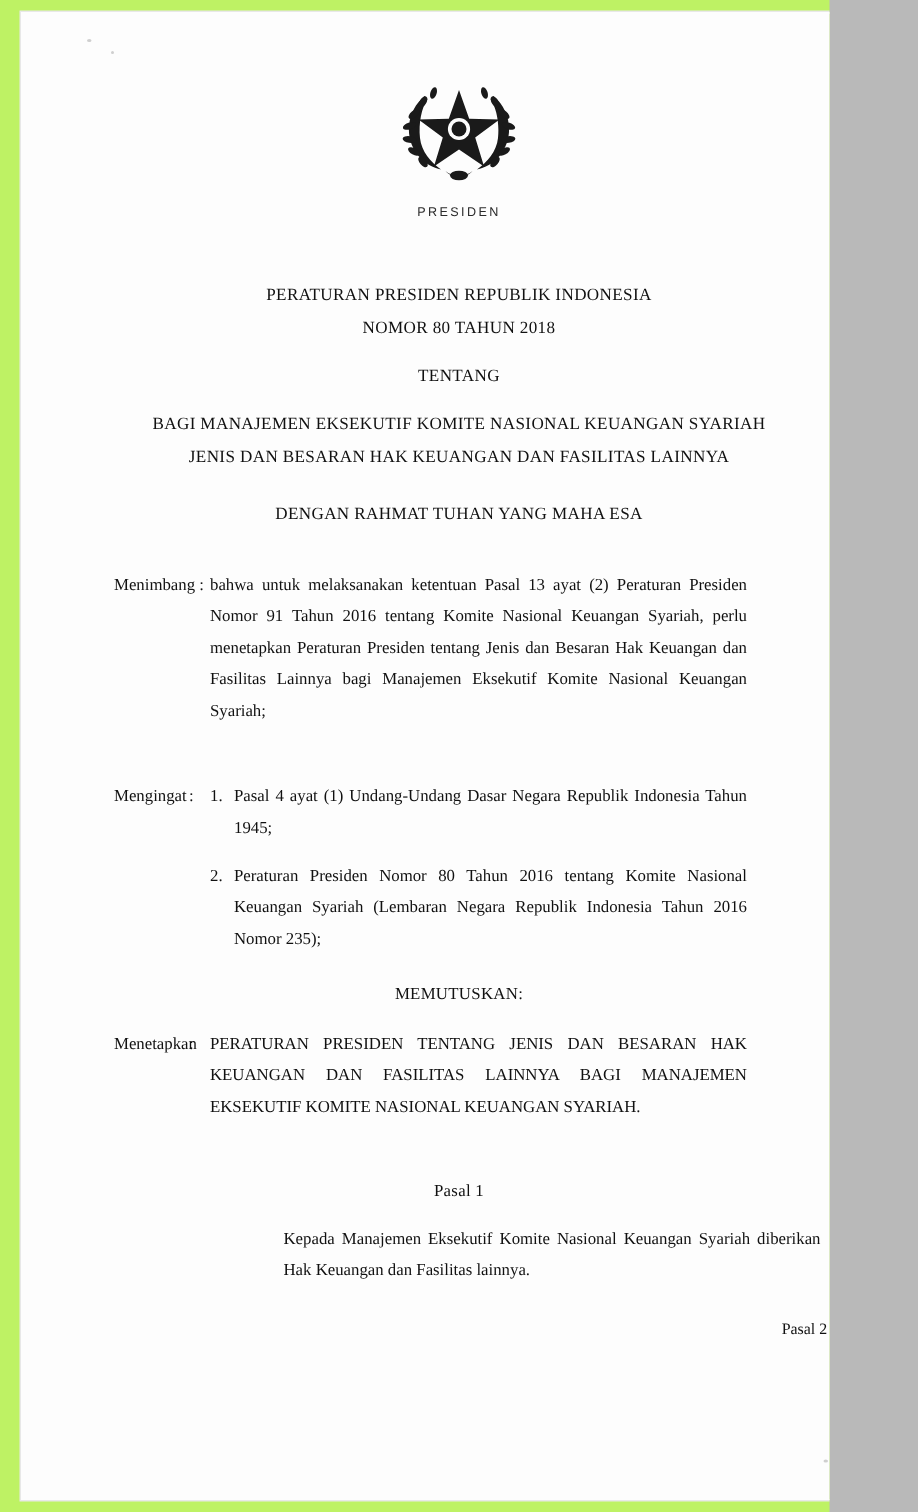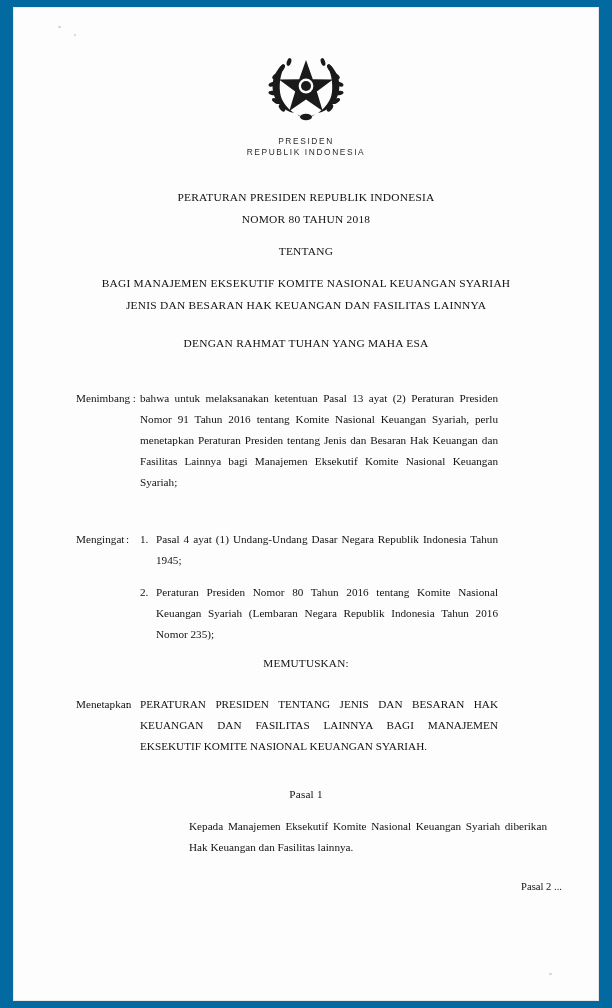--- a/index.html
+++ b/index.html
@@ -5,23 +5,23 @@
   html, body {
     margin: 0;
     padding: 0;
     background: #b9b9b9;
   }
   body {
     font-family: "Liberation Serif", serif;
   }
   .page {
     position: relative;
-    width: 612px;
+    width: 553px;
     height: 1008px;
-    background: #0369a1;
+    background: #bef264;
     overflow: hidden;
     box-sizing: border-box;
   }
   .sheet {
     position: absolute;
     left: 14px;
     top: 8px;
     width: 584px;
     height: 992px;
     background: #fdfdfd;
@@ -79,21 +79,20 @@
     letter-spacing: 0.25px;
     line-height: 22px;
   }
   .t-gap-sm { height: 10px; }
   .t-gap-md { height: 16px; }
 
   
   .clause {
     position: absolute;
     width: 584px;
-    margin-top: 8px;
   }
   .row {
     display: flex;
     align-items: flex-start;
   }
   .lbl {
     width: 112px;
     padding-left: 62px;
     box-sizing: border-box;
     font-size: 11.2px;
@@ -217,21 +216,20 @@
               <path d="M43 14 L49.8 33.2 L70 33.6 L53.8 45.6 L59.7 65 L43 53.6 L26.3 65 L32.2 45.6 L16 33.6 L36.2 33.2 Z"></path>
             </g>
             <circle cx="43" cy="40" r="7.4" fill="#fdfdfd"></circle>
             <circle cx="43" cy="40" r="5.0" fill="#1a1a1a"></circle>
           </svg>
         </div>
       </div>
 
       <div class="emblem-caption">
         <div>PRESIDEN</div>
-        <div>REPUBLIK INDONESIA</div>
       </div>
 
       <div class="titleblock">
         <div>PERATURAN PRESIDEN REPUBLIK INDONESIA</div>
         <div>NOMOR 80 TAHUN 2018</div>
         <div class="t-gap-sm"></div>
         <div>TENTANG</div>
         <div class="t-gap-sm"></div>
         <div>BAGI MANAJEMEN EKSEKUTIF KOMITE NASIONAL KEUANGAN SYARIAH</div>
         <div>JENIS DAN BESARAN HAK KEUANGAN DAN FASILITAS LAINNYA</div>

